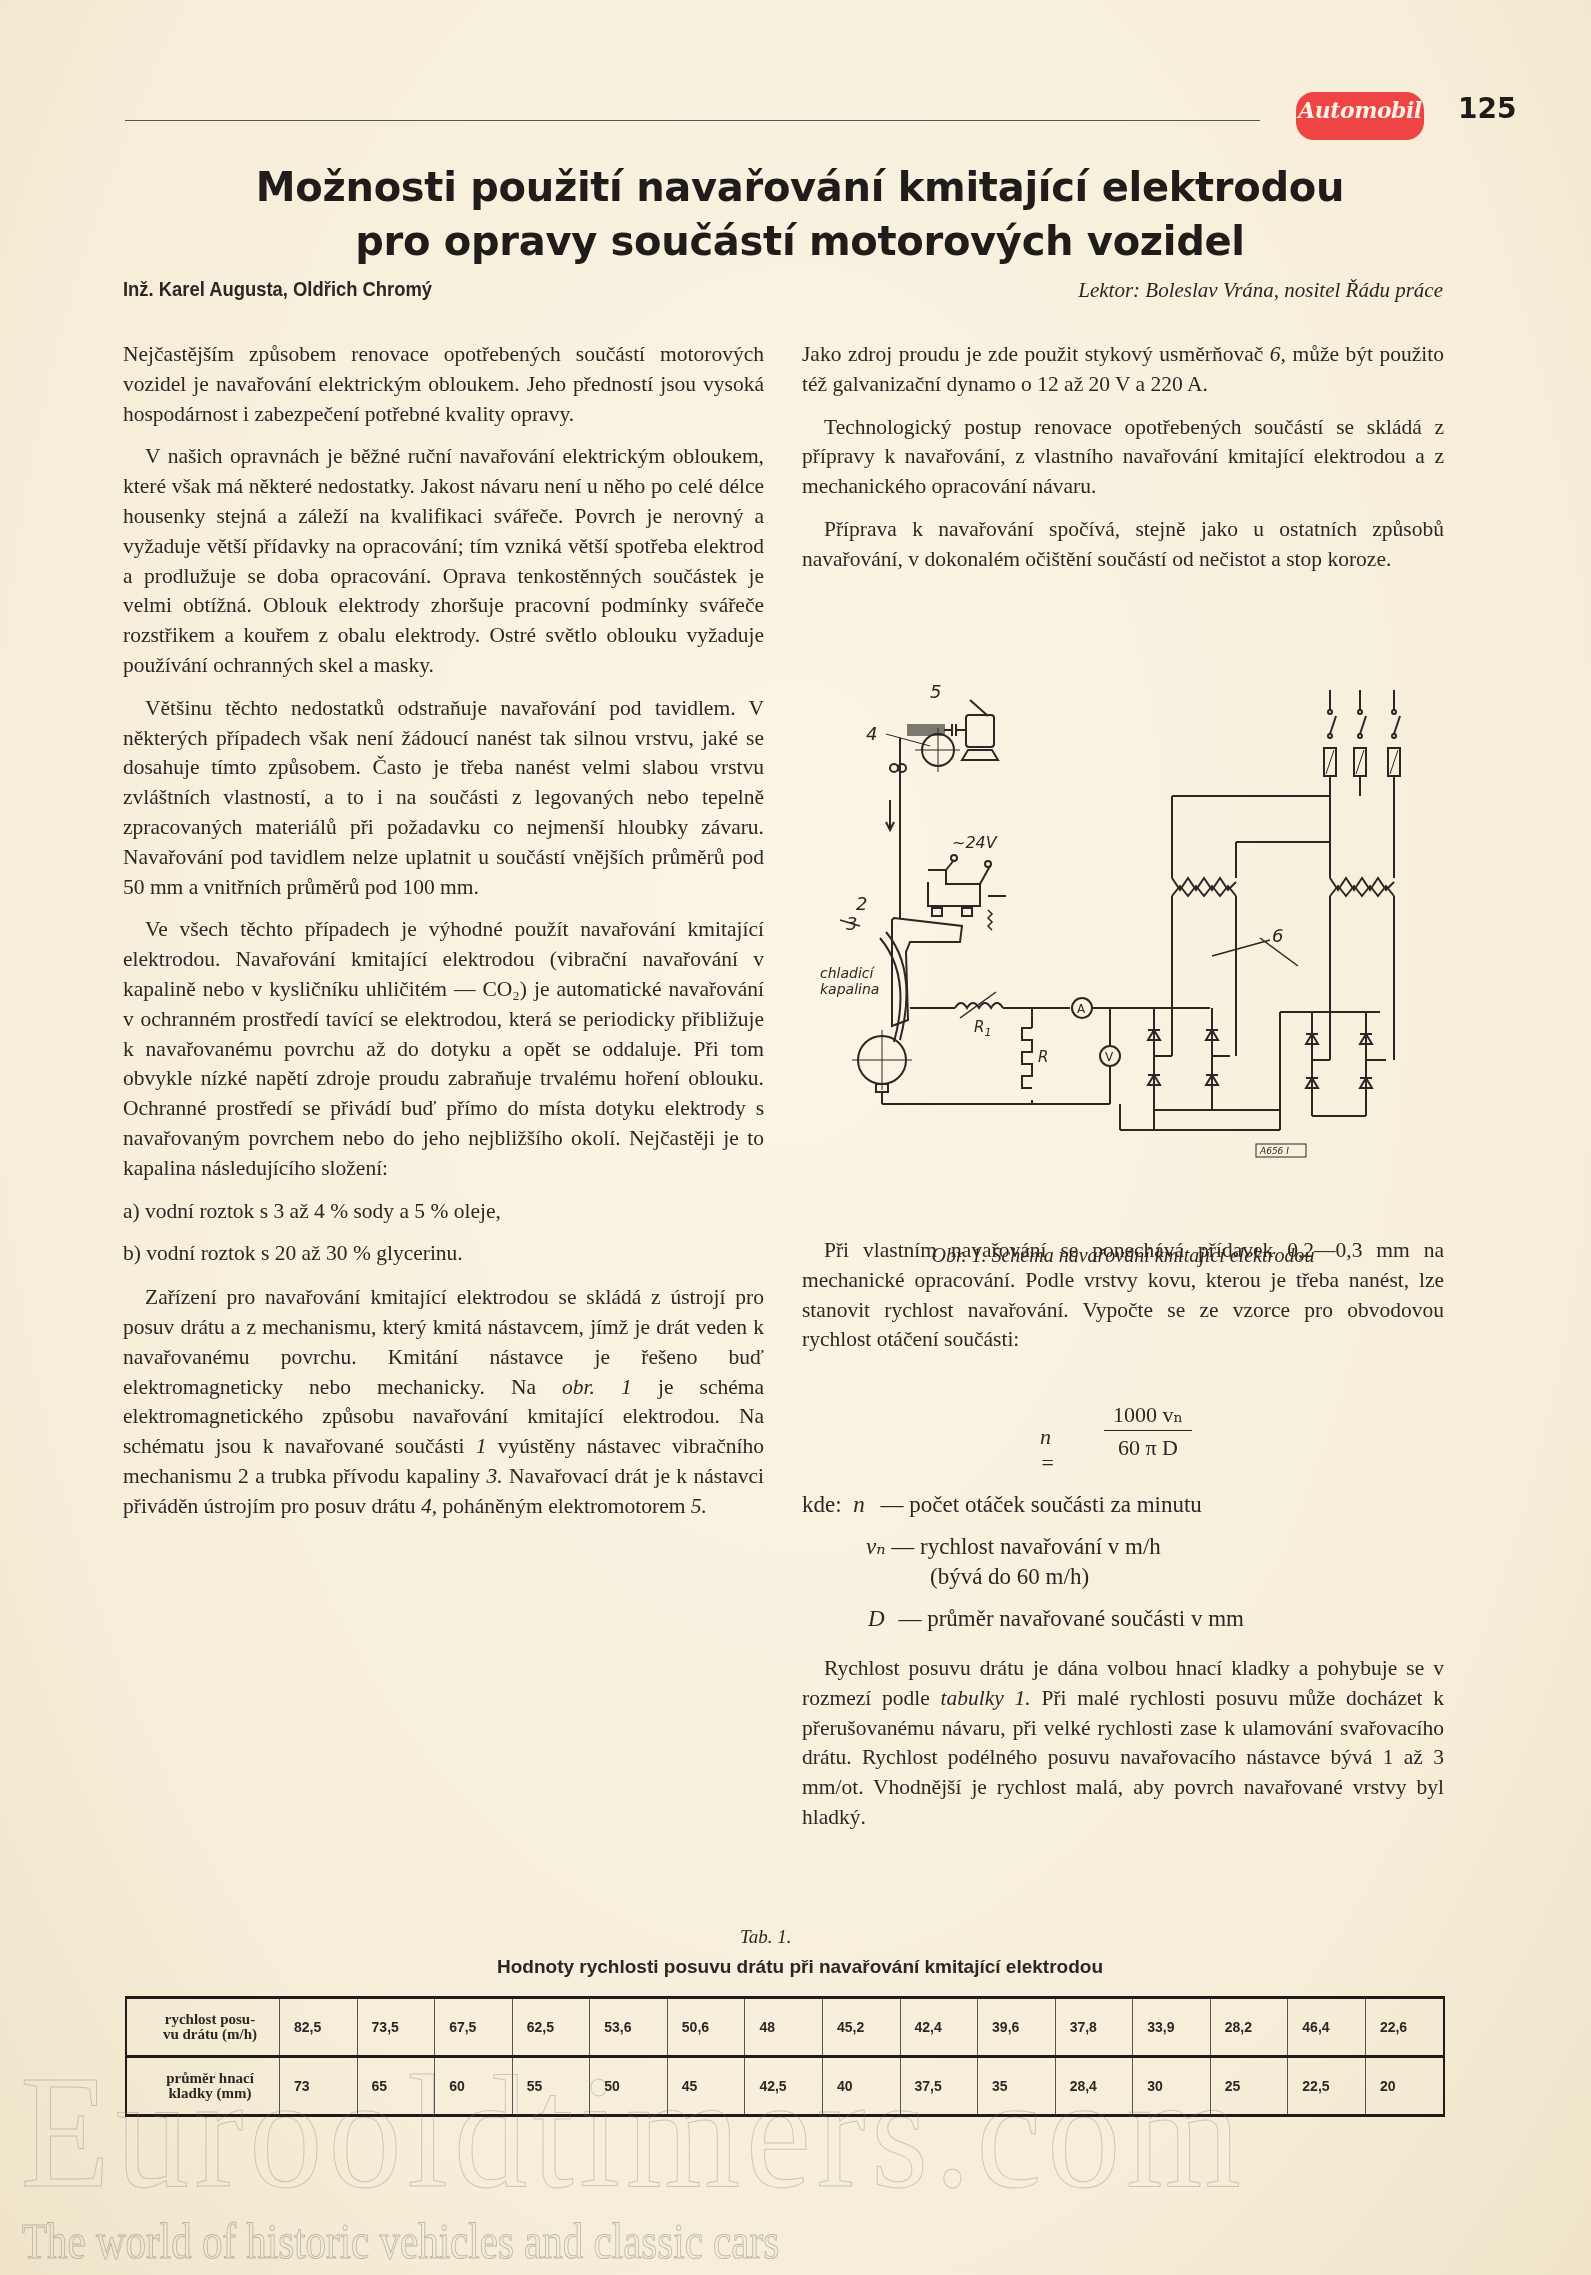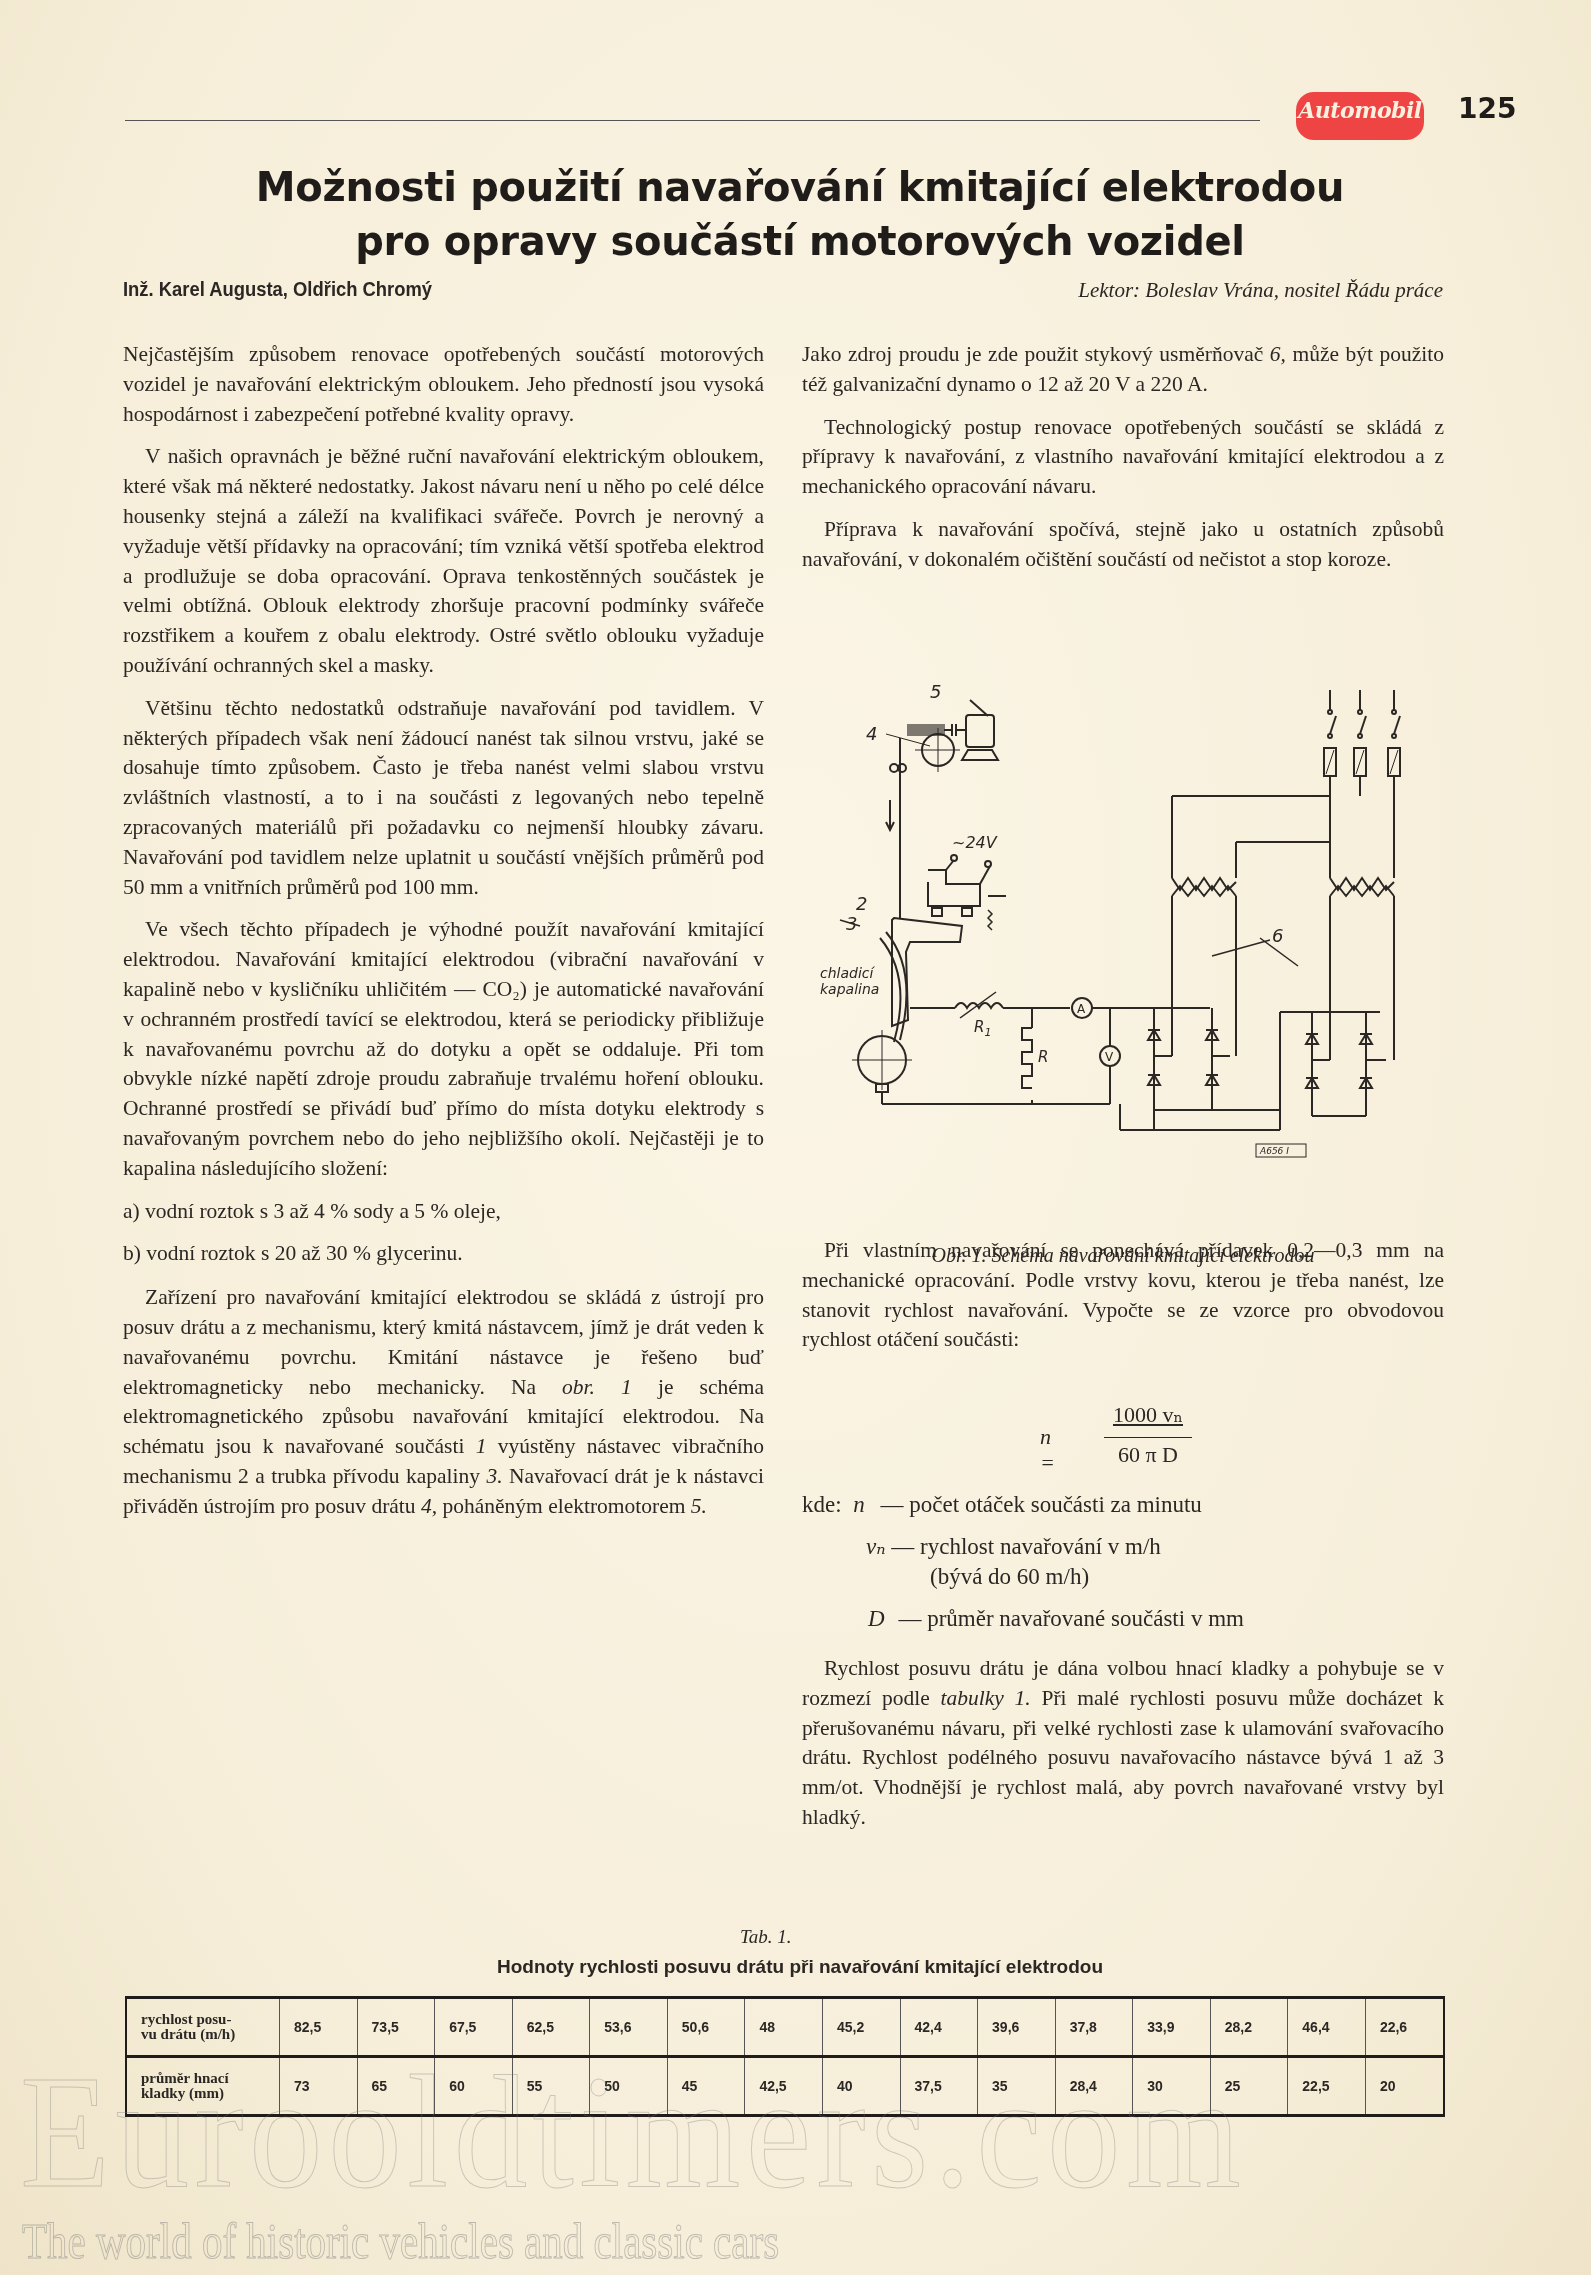--- a/index.html
+++ b/index.html
@@ -32,33 +32,33 @@
   .col-left { left:123px; top:340px; width:641px; }
   .col-right { left:802px; top:340px; width:642px; }
   .list-item { margin:4px 0 6px 28px; text-indent:0 !important; }
   i { font-style:italic; }
   .figure { position:absolute; left:820px; top:670px; width:600px; height:490px; }
   .fig-caption { position:absolute; left:802px; top:1244px; width:642px; text-align:center;
     font-style:italic; font-size:20px; color:#2b2724; }
   .formula { position:absolute; left:1040px; top:1402px; font-size:22px; }
   .formula .lhs { position:absolute; left:0; top:22px; font-style:italic; }
   .formula .frac { position:absolute; left:64px; top:0; width:88px; text-align:center; }
-  .formula .num { display:block; padding-bottom:9px; border-bottom:1.5px solid #2b2724; white-space:nowrap;text-decoration:underline; }
+  .formula .num { display:block; padding-bottom:2px; border-bottom:1.5px solid #2b2724; white-space:nowrap; }
   .formula .den { display:block; padding-top:4px; white-space:nowrap; }
   .col-right2 { position:absolute; left:802px; top:1490px; width:642px; font-size:23px; line-height:29.8px; }
   .def-row { position:relative; height:30px; white-space:nowrap; }
   .tab-label { position:absolute; left:740px; top:1926px; font-style:italic; font-size:19px; }
   .tab-title { position:absolute; left:120px; top:1956px; width:1360px; text-align:center;
     font-family:"Liberation Sans",sans-serif; font-weight:bold; font-size:19px; }
   table.data { position:absolute; left:125px; top:1996px; width:1320px; border-collapse:collapse;
     font-family:"Liberation Sans",sans-serif; font-size:14px; color:#2b2724; }
   table.data { border-top:3px solid #1f1c1a; border-bottom:3px solid #1f1c1a; border-left:2px solid #1f1c1a; border-right:2px solid #1f1c1a; }
   table.data td { border-left:1px solid #555; text-align:left; padding:0 0 0 14px; height:56px; font-weight:bold; }
   table.data tr.r1 td { border-bottom:3px solid #1f1c1a; }
-  table.data td.hdr { width:138px; font-weight:bold; font-size:15px; line-height:15px; font-family:"Liberation Serif",serif; }
+  table.data td.hdr { width:138px; font-weight:bold; font-size:15px; line-height:15px; font-family:"Liberation Serif",serif;text-align:center; }
   .watermark { position:absolute; left:20px; top:2040px; font-family:"Liberation Serif",serif;
     font-size:160px; color:transparent; -webkit-text-stroke:1px rgba(120,120,120,0.35);
     letter-spacing:6px; white-space:nowrap; transform:scaleX(0.92); transform-origin:left; }
   .watermark-sub { position:absolute; left:22px; top:2212px; font-family:"Liberation Serif",serif;
     font-size:50px; color:transparent; -webkit-text-stroke:1px rgba(120,120,120,0.45);
     white-space:nowrap; transform:scaleX(0.82); transform-origin:left; }
 </style>
 </head>
 <body>
 

